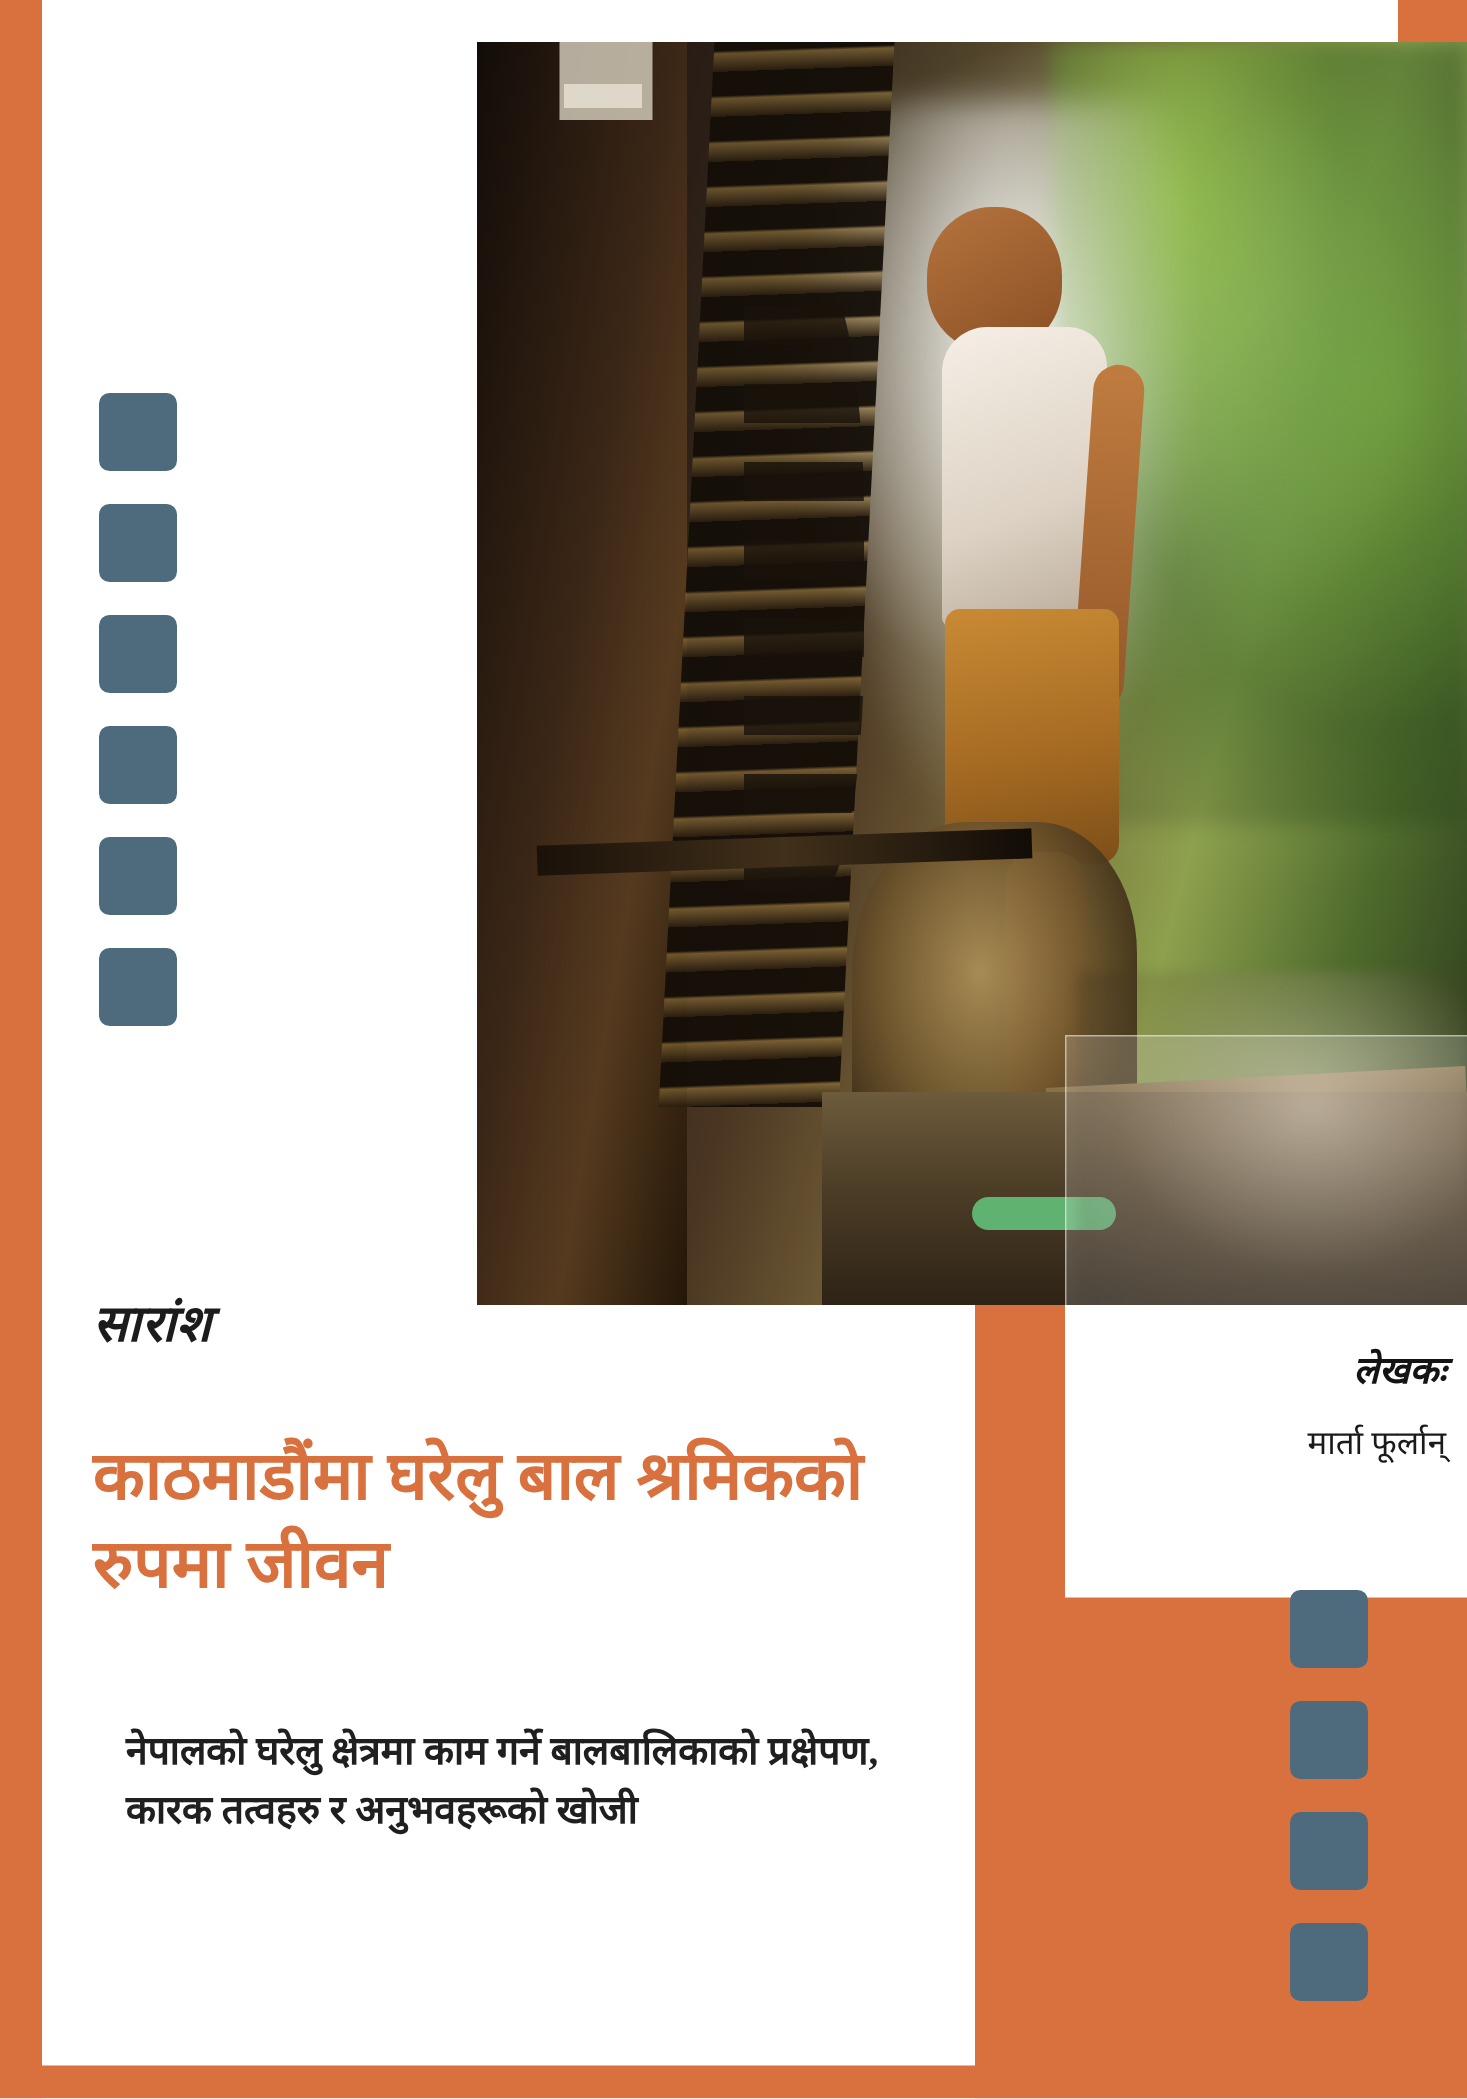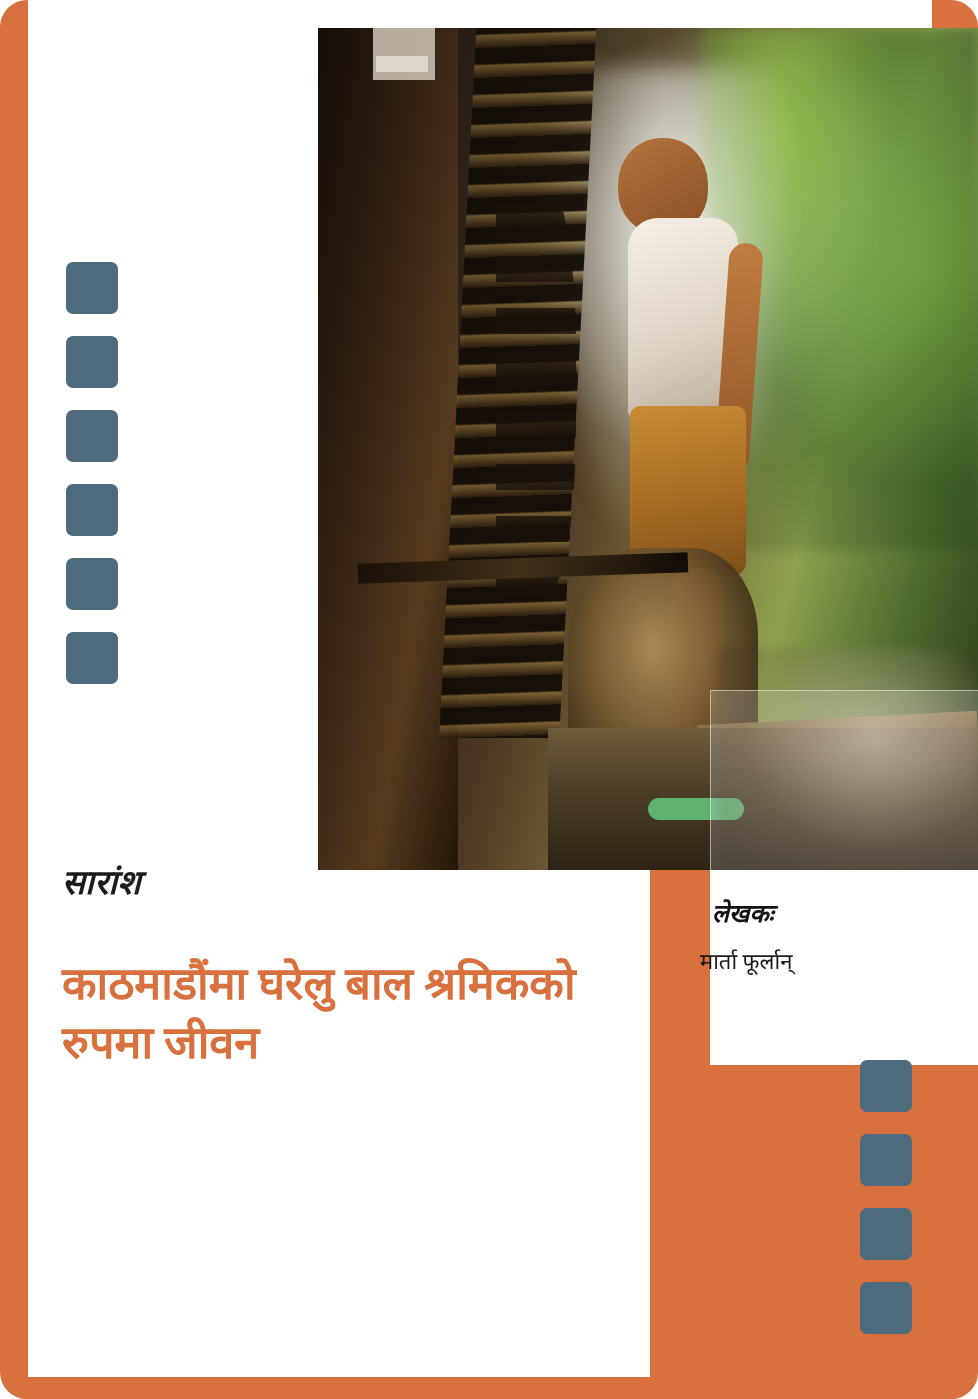--- a/index.html
+++ b/index.html
@@ -9,21 +9,20 @@
   }
   body {
     font-family: "Liberation Sans", sans-serif;
   }
   .page {
     position: relative;
     width: 978px;
     height: 1399px;
     background: #ffffff;
     overflow: hidden;
-    border-radius: 27px;
   }
 
   
   .orange-left-strip {
     position: absolute;
     left: 0;
     top: 0;
     width: 28px;
     height: 1399px;
     background: #d9713f;
@@ -316,32 +315,33 @@
     font-weight: bold;
     font-size: 26px;
     line-height: 1.5;
     color: #1f1f1f;
   }
   .authors-label {
     position: absolute;
     left: 712px;
     top: 895px;
     width: 252px;
-    text-align: left;
+    text-align: right;
     font-family: "Liberation Serif", serif;
     font-weight: bold;
     font-style: italic;
     font-size: 25px;
     color: #141414;
   }
   .authors-list {
     position: absolute;
     left: 700px;
     top: 945px;
     width: 264px;
+    text-align: right;
     font-family: "Liberation Serif", serif;
     font-size: 22px;
     line-height: 1.55;
     color: #1a1a1a;
   }
 </style>
 </head>
 <body>
 
 <div class="page">
@@ -386,19 +386,20 @@
 
   <div class="squares-right">
     <div class="sq"></div>
     <div class="sq"></div>
     <div class="sq"></div>
     <div class="sq"></div>
   </div>
 
   <div class="kicker">सारांश</div>
   <div class="title">काठमाडौंमा घरेलु बाल श्रमिकको रुपमा जीवन</div>
+  <div class="subtitle">नेपालको घरेलु क्षेत्रमा काम गर्ने बालबालिकाको प्रक्षेपण, कारक तत्वहरु र अनुभवहरूको खोजी</div>
 
   <div class="authors-label">लेखकः</div>
   <div class="authors-list">
     <div>मार्ता फूर्लान्</div>
   </div>
 
 </div>
 
 </body></html>

